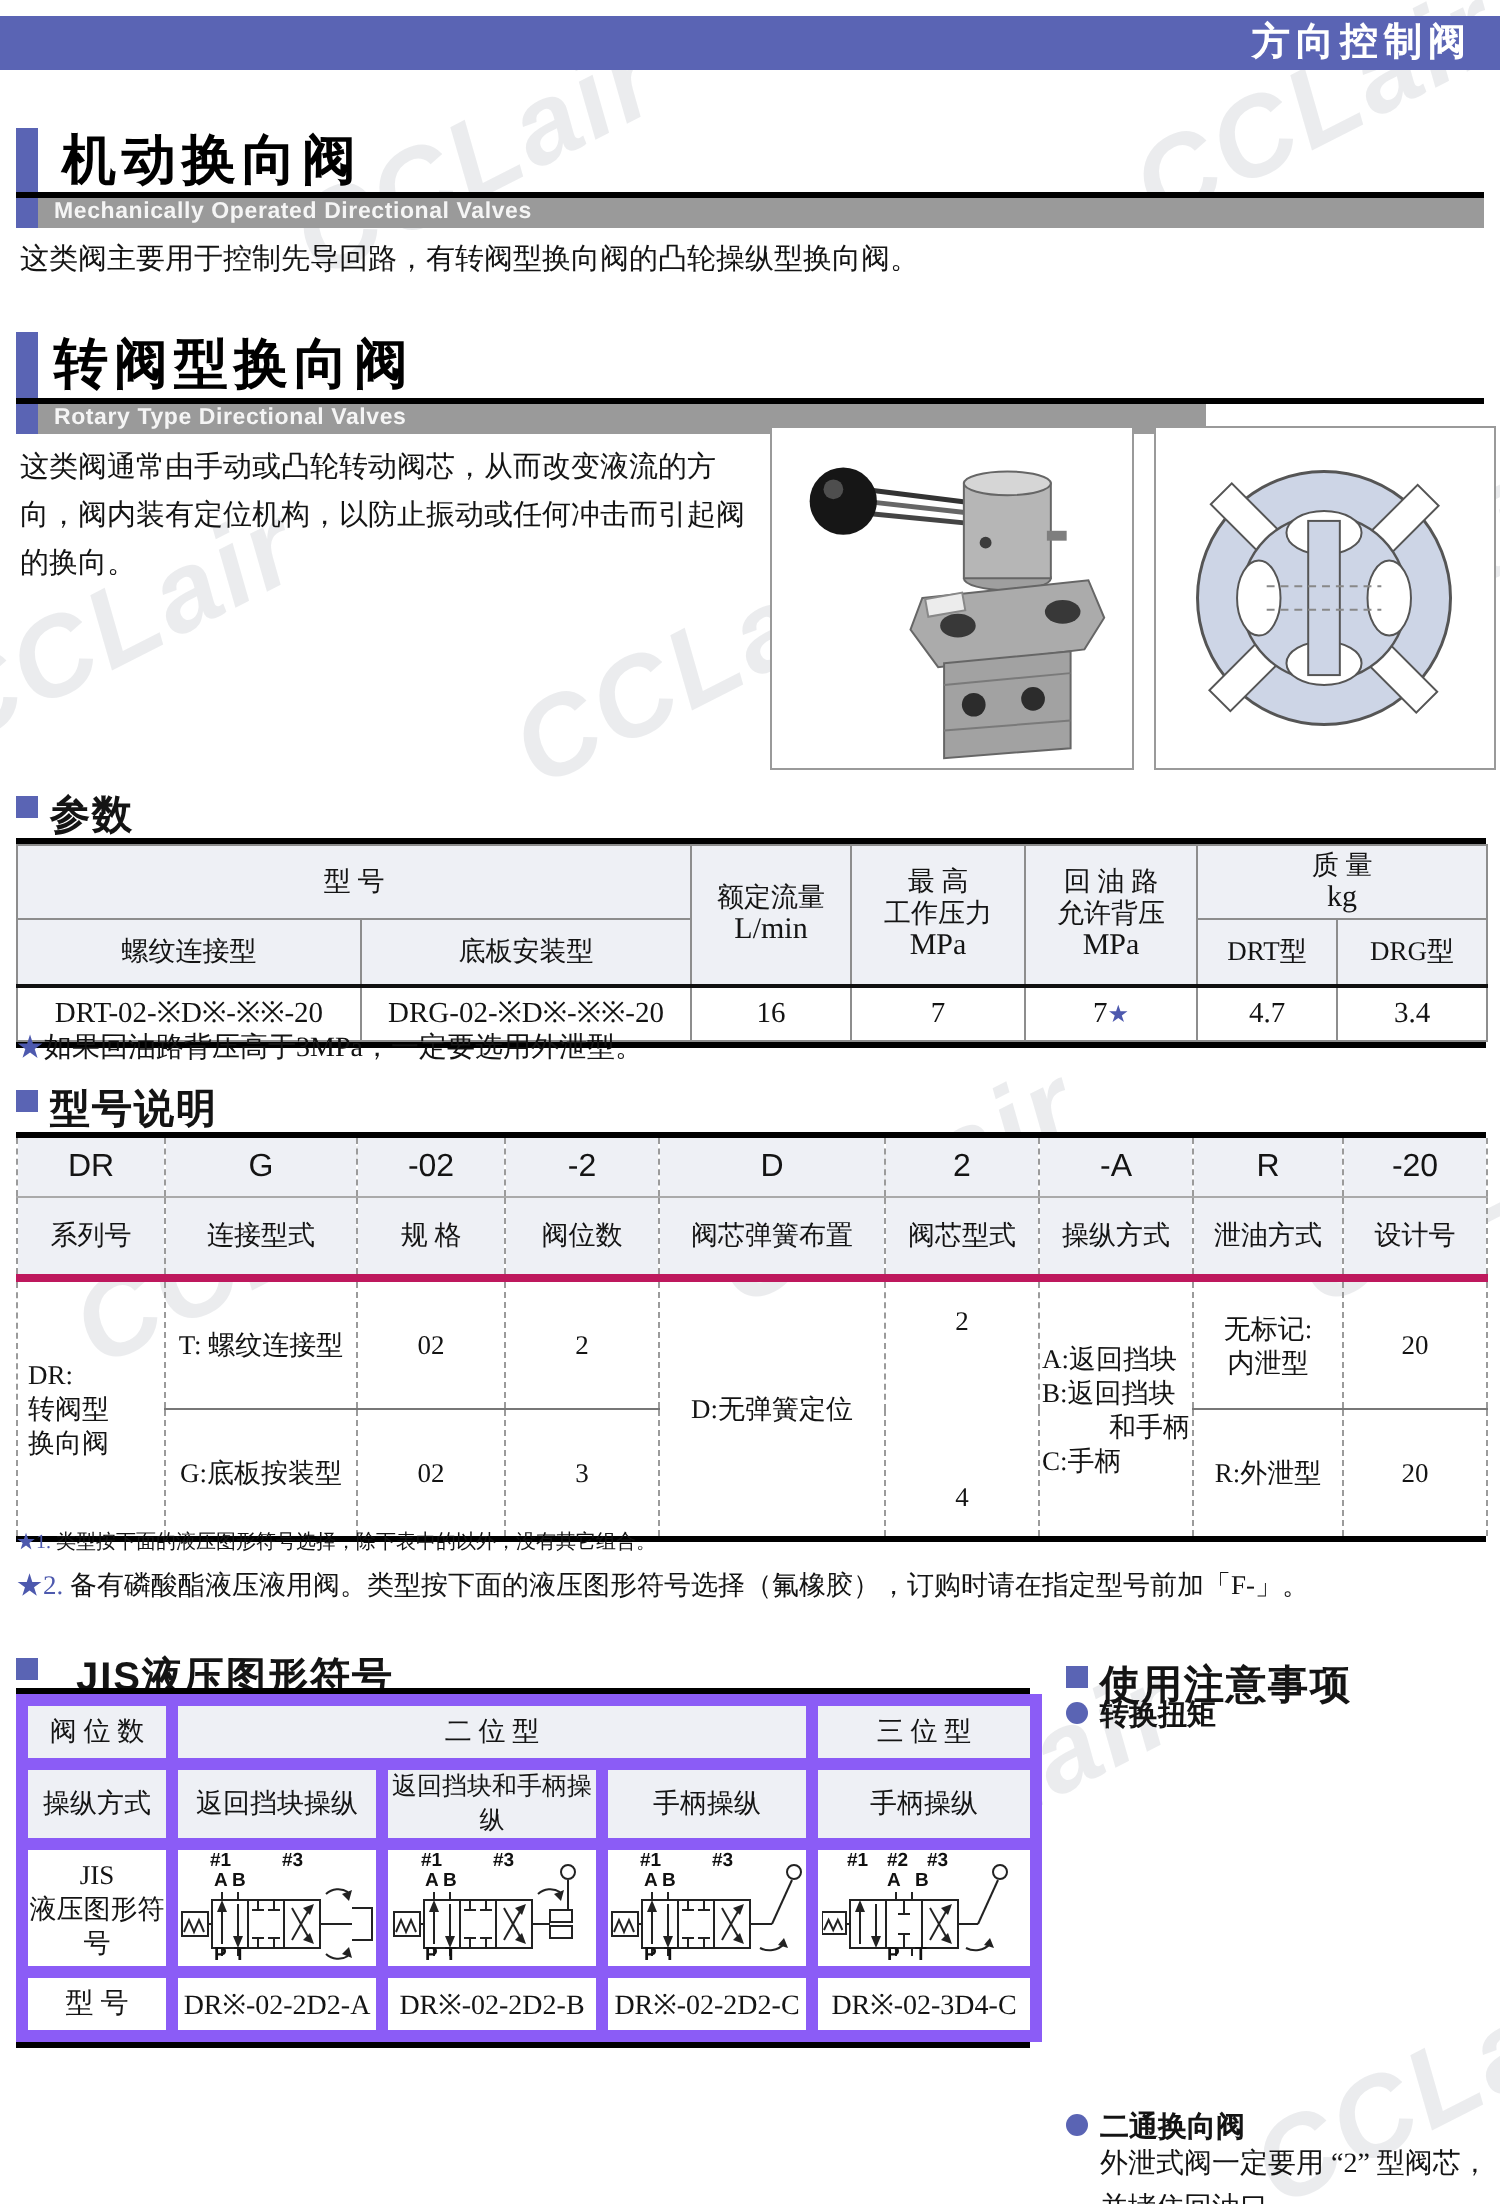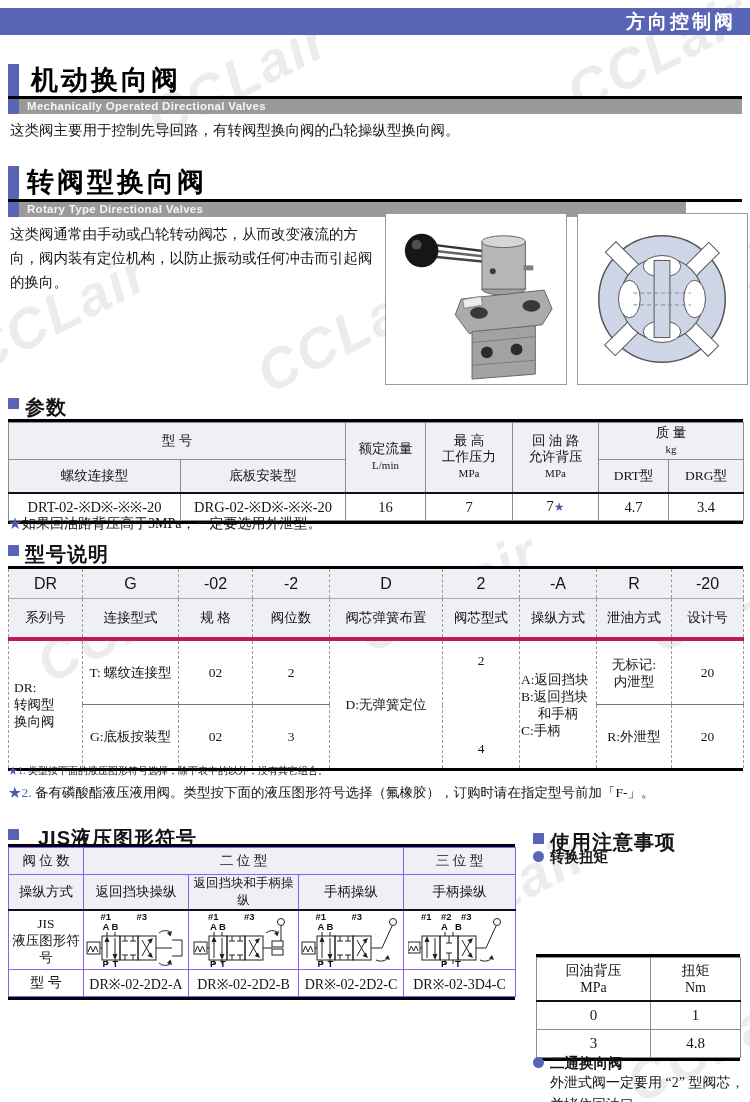--- a/index.html
+++ b/index.html
@@ -22,38 +22,38 @@
   .sq{position:absolute;width:11px;height:11px;background:#5a64b4;}
   .h2{position:absolute;font-family:"Liberation Sans","DejaVu Sans",sans-serif;font-weight:bold;
       font-size:20px;letter-spacing:1px;white-space:nowrap;}
   .imgbox{position:absolute;border:1px solid #9a9a9a;background:#fff;box-sizing:border-box;}
   .tframe{position:absolute;border-top:3px solid #000;border-bottom:3px solid #000;}
   table{border-collapse:collapse;table-layout:fixed;width:100%;}
   td{text-align:center;vertical-align:middle;overflow:hidden;}
   
   .ptable td{border:1px solid #8d8d8d;background:#eef0f5;font-size:13.5px;line-height:16px;padding:1px;}
   .ptable .data td{background:#fff;border-top:2px solid #111;font-size:14.5px;height:24px;}
-  .small-unit{font-size:11px;}
+  .small-unit{font-size:15px;}
   .star{color:#4d59ae;font-size:12px;}
   .fnote{position:absolute;font-size:14px;white-space:nowrap;}
   .fnmark{color:#4d59ae;}
   
   .mtable td{border-left:1px dashed #9b9b9b;border-right:1px dashed #9b9b9b;padding:1px;}
   .mt-codes td{background:#eef0f5;font-family:"Liberation Sans","DejaVu Sans",sans-serif;
       font-weight:normal;font-size:16px;height:27px;border-bottom:1px solid #aaa;}
   .mt-labels td{background:#eef0f5;font-size:13.5px;height:36px;border-bottom:4px solid #be185d;}
   .mtable .b1 td{height:61px;font-size:13.5px;}
   .mtable .b2 td{height:61px;font-size:13.5px;}
   .mtable td.hsplit{border-bottom:1px solid #777;}
   .mtable .lines div{line-height:17px;}
   .opcell{text-align:left;padding-left:3px;}
   .opcell div{line-height:17px;}
   .spoolwrap{display:flex;flex-direction:column;justify-content:space-between;height:116px;padding:6px 0;box-sizing:border-box;}
   
-  .jtable td{border:1px solid #8b5cf6;font-size:13.5px;padding:0;margin-left:44px;}
+  .jtable td{border:6px solid #8b5cf6;font-size:13.5px;padding:0;margin-left:44px;}
   .jtable .hr1 td{background:#eef0f5;height:26px;}
   .jtable .hr2 td{background:#eef0f5;height:27px;border-bottom:2px solid #111;}
   .jtable .symr td{height:58px;background:#fff;}
   .jtable .modr td{height:26px;background:#fff;font-size:14px;}
   .sym{position:relative;width:103px;height:56px;margin:0 auto;}
   .sym .lb{position:absolute;font-family:"Liberation Sans","DejaVu Sans",sans-serif;
       font-size:9.5px;font-weight:bold;line-height:1;color:#111;}
   .jis-rowhead div{line-height:17px;}
   
   .bullet{position:absolute;width:11px;height:11px;border-radius:50%;background:#5a64b4;}
@@ -88,21 +88,21 @@
   <div class="sec-title" style="left:31px;top:62px">机动换向阀</div>
   <div class="sec-line" style="left:8px;top:96px;width:734px"></div>
   <div class="graybar" style="left:19px;top:99px;width:723px">
     <span>Mechanically Operated Directional Valves</span>
   </div>
   <div class="btext" style="left:10px;top:118px;width:720px">这类阀主要用于控制先导回路，有转阀型换向阀的凸轮操纵型换向阀。</div>
 
   <div class="accent" style="left:8px;top:166px;height:51px"></div>
   <div class="sec-title" style="left:27px;top:164px">转阀型换向阀</div>
   <div class="sec-line" style="left:8px;top:199px;width:734px"></div>
-  <div class="graybar" style="left:19px;top:202px;width:667px">
+  <div class="graybar" style="left:19px;top:202px;width:584px">
     <span>Rotary Type Directional Valves</span>
   </div>
   <div class="btext" style="left:10px;top:222px;width:376px">这类阀通常由手动或凸轮转动阀芯，从而改变液流的方向，阀内装有定位机构，以防止振动或任何冲击而引起阀的换向。</div>
 
   <div class="imgbox" style="left:385px;top:213px;width:182px;height:172px">
     <svg width="180" height="170" viewBox="0 0 182 172">
       <line x1="46" y1="31" x2="118" y2="40" stroke="#333" stroke-width="2.5"></line>
       <line x1="46" y1="37" x2="118" y2="45" stroke="#666" stroke-width="2.5"></line>
       <line x1="46" y1="43" x2="118" y2="50" stroke="#444" stroke-width="2.5"></line>
       <circle cx="36" cy="37" r="17" fill="#161616"></circle>
@@ -256,21 +256,21 @@
         <td rowspan="2">D:无弹簧定位</td>
         <td rowspan="2">
           <div class="spoolwrap">
             <div>2</div>
             <div>4</div>
           </div>
         </td>
         <td rowspan="2" class="opcell">
           <div>A:返回挡块</div>
           <div>B:返回挡块</div>
-          <div style="text-align:center">和手柄</div>
+          <div style="text-align:right">和手柄</div>
           <div>C:手柄</div>
         </td>
         <td class="hsplit lines">
           <div>无标记:</div>
           <div>内泄型</div>
         </td>
         <td class="hsplit">20</td>
       </tr>
       <tr class="b2">
         <td>G:底板按装型</td>
@@ -519,46 +519,18 @@
     </tbody>
       </table>
   </div>
 
   <div class="sq" style="left:533px;top:833px"></div>
   <div class="h2" style="left:550px;top:829px">使用注意事项</div>
 
   <div class="bullet" style="left:533px;top:851px"></div>
   <div class="ntitle" style="left:550px;top:848px">转换扭矩</div>
 
-  <div class="tframe" style="left:536px;top:954px;width:204px">
-    <table class="ntable">
-      <colgroup>
-          <col style="width:114px">
-          <col style="width:90px">
-        </colgroup>
-      <tbody>
-          <tr class="nh">
-        <td>
-          <div>回油背压</div>
-          <div>MPa</div>
-        </td>
-        <td>
-          <div>扭矩</div>
-          <div>Nm</div>
-        </td>
-      </tr>
-      <tr class="nr">
-        <td>0</td>
-        <td>1</td>
-      </tr>
-      <tr class="nr">
-        <td>3</td>
-        <td>4.8</td>
-      </tr>
-    </tbody>
-      </table>
-  </div>
 
   <div class="bullet" style="left:533px;top:1057px"></div>
   <div class="ntitle" style="left:550px;top:1054px">二通换向阀</div>
   <div class="nbody" style="left:550px;top:1072px;width:197px;line-height:22px">外泄式阀一定要用 “2” 型阀芯，并堵住回油口。</div>
 
 </div>
 
 </body></html>

